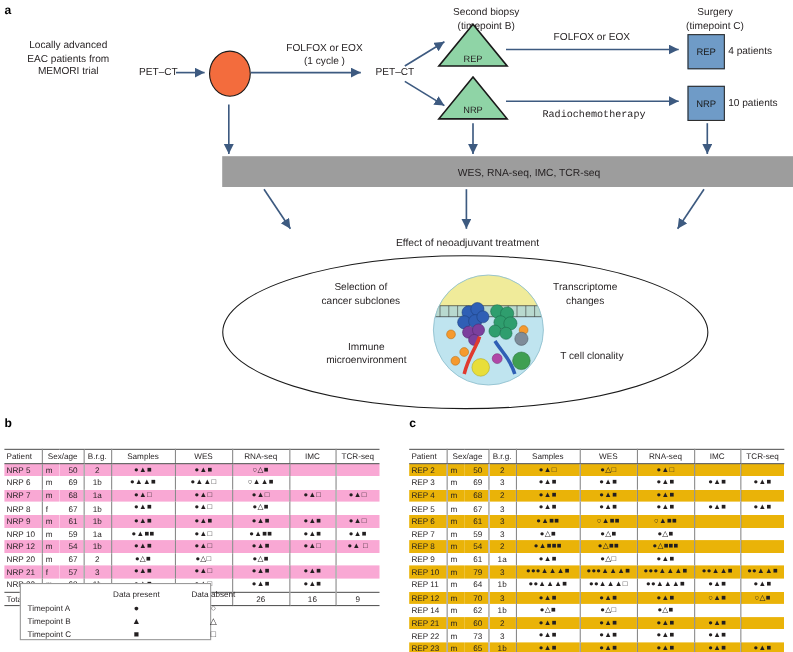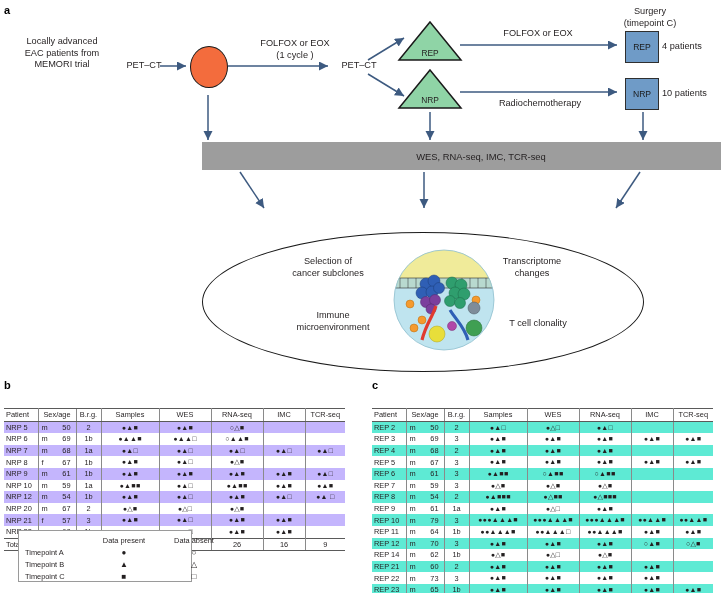--- a/index.html
+++ b/index.html
@@ -55,41 +55,45 @@
     border-top:0.8px solid #5a5a5a;border-bottom:0.8px solid #5a5a5a;background:#fff;
   }
   table.dtbl td.pid{text-align:left;padding-left:2px;border-left:none;}
   table.dtbl th.pid{text-align:left;padding-left:2px;border-left:none;}
   table.dtbl td.sx{text-align:left;padding-left:3px;}
   table.dtbl td.ag{text-align:right;padding-right:5px;border-left:none;}
   table.dtbl th.sxh{border-right:none;}
   table.dtbl td.sx{border-right:none;}
   table.dtbl td.last,table.dtbl th.last{border-right:none;}
   .symcell{font-size:7px;letter-spacing:0.3px;line-height:11.6px;}
-  .bR{background:#c4b5fd;}
-  .gR{background:#5eead4;}
+  .bR{background:#f9a8d4;}
+  .gR{background:#eab308;}
   
   .legend-box{
     position:absolute;border:0.9px solid #9a9a9a;background:#fff;
     font-size:7.4px;color:#231f20;
   }
   .legend-grid{display:grid;grid-template-columns:64px 70px 70px;row-gap:2px;
      padding:5px 6px 6px 6px;}
   .legend-grid div{line-height:10px;}
   .legend-hdr{text-align:center;}
   .legend-sym{text-align:center;font-size:8px;}
   .legend-lbl{text-align:left;}
 </style>
 </head>
 <body>
 
 <div id="panel-a">
 
   <span class="panel-letter" style="left:4px;top:4px;">a</span>
 
+  <div class="flow-label" style="left:382px;top:6px;width:120px;">
+    <span>Second biopsy</span><br>
+    <span>(timepoint B)</span>
+  </div>
   <div class="flow-label" style="left:595px;top:6px;width:110px;">
     <span>Surgery</span><br>
     <span>(timepoint C)</span>
   </div>
 
   <div class="flow-label left" style="left:8px;top:36px;width:108px;text-align:center;">
     <span>Locally advanced</span><br>
     <span>EAC patients from</span><br>
     <span>MEMORI trial</span>
   </div>
@@ -136,29 +140,30 @@
 
     <polygon points="430,22 461,60 399,60" fill="#8fd4a6" stroke="#1a1a1a" stroke-width="1.5"></polygon>
 
     <polygon points="430,70 461,108 399,108" fill="#8fd4a6" stroke="#1a1a1a" stroke-width="1.5"></polygon>
   </svg>
 
   <div class="flow-label" style="left:412px;top:48px;width:36px;font-size:8.4px;">REP</div>
   <div class="flow-label" style="left:412px;top:95px;width:36px;font-size:8.4px;">NRP</div>
 
   <div class="flow-label" style="left:468px;top:28px;width:140px;">FOLFOX or EOX</div>
-  <div class="flow-label" style="left:460px;top:98px;width:160px;">Radiochemotherapy</div>
+  <div class="flow-label" style="left:460px;top:98px;width:160px;font-family:Liberation Mono, monospace;">Radiochemotherapy</div>
 
   <div class="node-box" style="left:625px;top:31px;width:32px;height:30px;">REP</div>
   <div class="node-box" style="left:625px;top:78px;width:32px;height:30px;">NRP</div>
   <div class="flow-label left" style="left:662px;top:41px;width:60px;">4 patients</div>
   <div class="flow-label left" style="left:662px;top:88px;width:60px;">10 patients</div>
 
   <div class="gray-bar" style="left:186px;top:142px;width:558px;height:28px;margin-left:16px;">WES, RNA-seq, IMC, TCR-seq</div>
 
+  <div class="flow-label" style="left:310px;top:215px;width:230px;font-size:9.4px;">Effect of neoadjuvant treatment</div>
 
   <div class="ellipse" style="left:202px;top:232px;width:440px;height:138px;"></div>
 
   <div class="flow-label" style="left:472px;top:256px;width:120px;">
     <span>Transcriptome</span><br>
     <span>changes</span>
   </div>
   <div class="flow-label" style="left:268px;top:256px;width:120px;">
     <span>Selection of</span><br>
     <span>cancer subclones</span>

